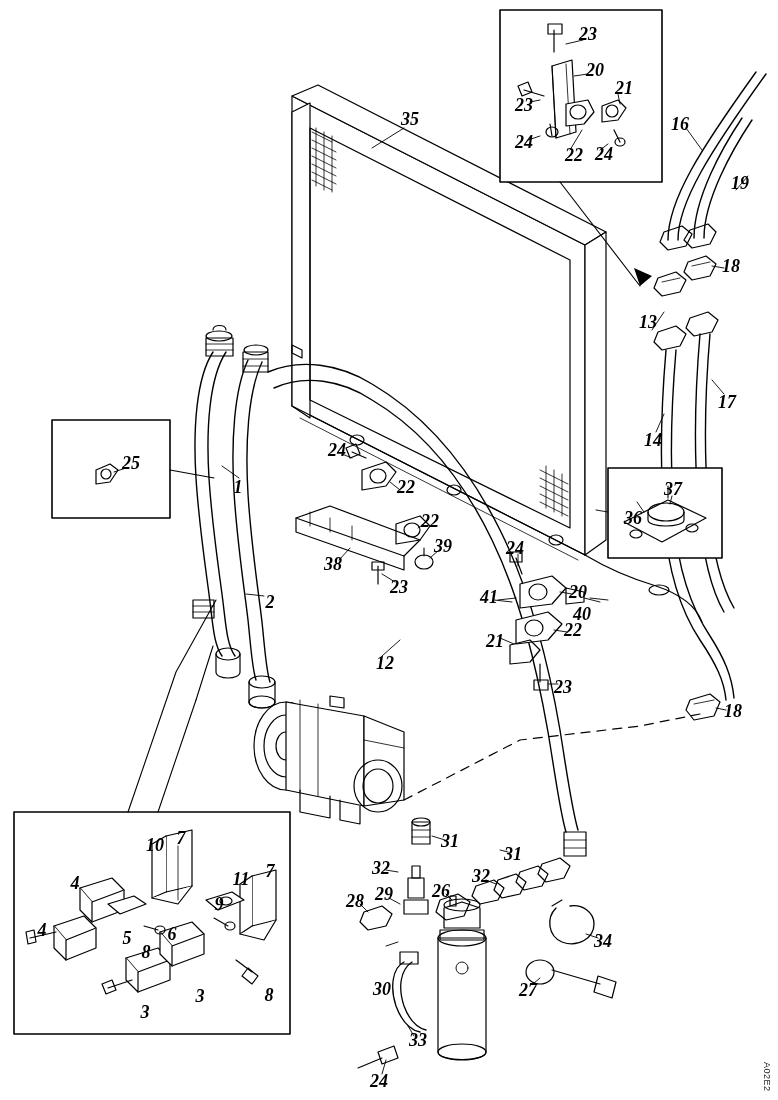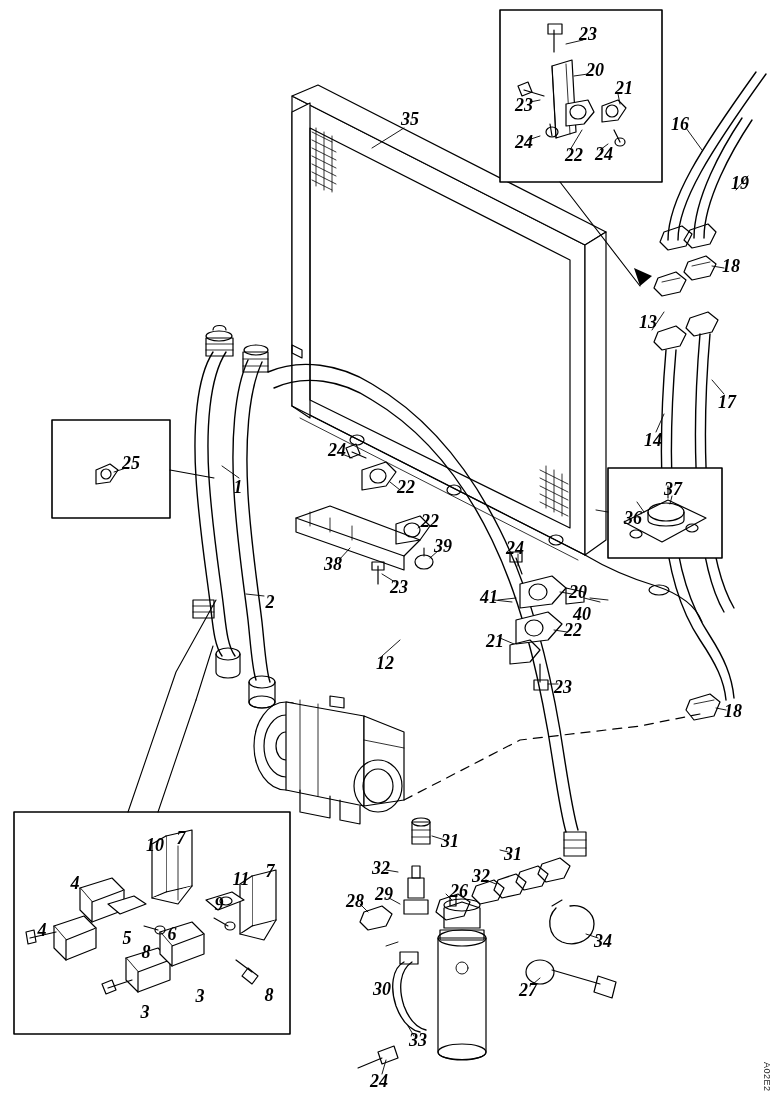--- a/index.html
+++ b/index.html
@@ -464,21 +464,21 @@
   <div class="callout" style="left:588px; top:34px;">23</div>
   <div class="callout" style="left:524px; top:105px;">23</div>
   <div class="callout" style="left:399px; top:587px;">23</div>
   <div class="callout" style="left:563px; top:687px;">23</div>
   <div class="callout" style="left:524px; top:142px;">24</div>
   <div class="callout" style="left:604px; top:154px;">24</div>
   <div class="callout" style="left:337px; top:450px;">24</div>
   <div class="callout" style="left:515px; top:548px;">24</div>
   <div class="callout" style="left:379px; top:1081px;">24</div>
   <div class="callout" style="left:131px; top:463px;">25</div>
-  <div class="callout" style="left:459px; top:891px;font-style:italic;">26</div>
+  <div class="callout" style="left:441px; top:891px;font-style:italic;">26</div>
   <div class="callout" style="left:528px; top:990px;">27</div>
   <div class="callout" style="left:355px; top:901px;">28</div>
   <div class="callout" style="left:384px; top:894px;">29</div>
   <div class="callout" style="left:382px; top:949px;margin-top:40px;">30</div>
   <div class="callout" style="left:450px; top:841px;">31</div>
   <div class="callout" style="left:513px; top:854px;">31</div>
   <div class="callout" style="left:381px; top:868px;">32</div>
   <div class="callout" style="left:481px; top:876px;">32</div>
   <div class="callout" style="left:418px; top:1040px;">33</div>
   <div class="callout" style="left:603px; top:941px;">34</div>

